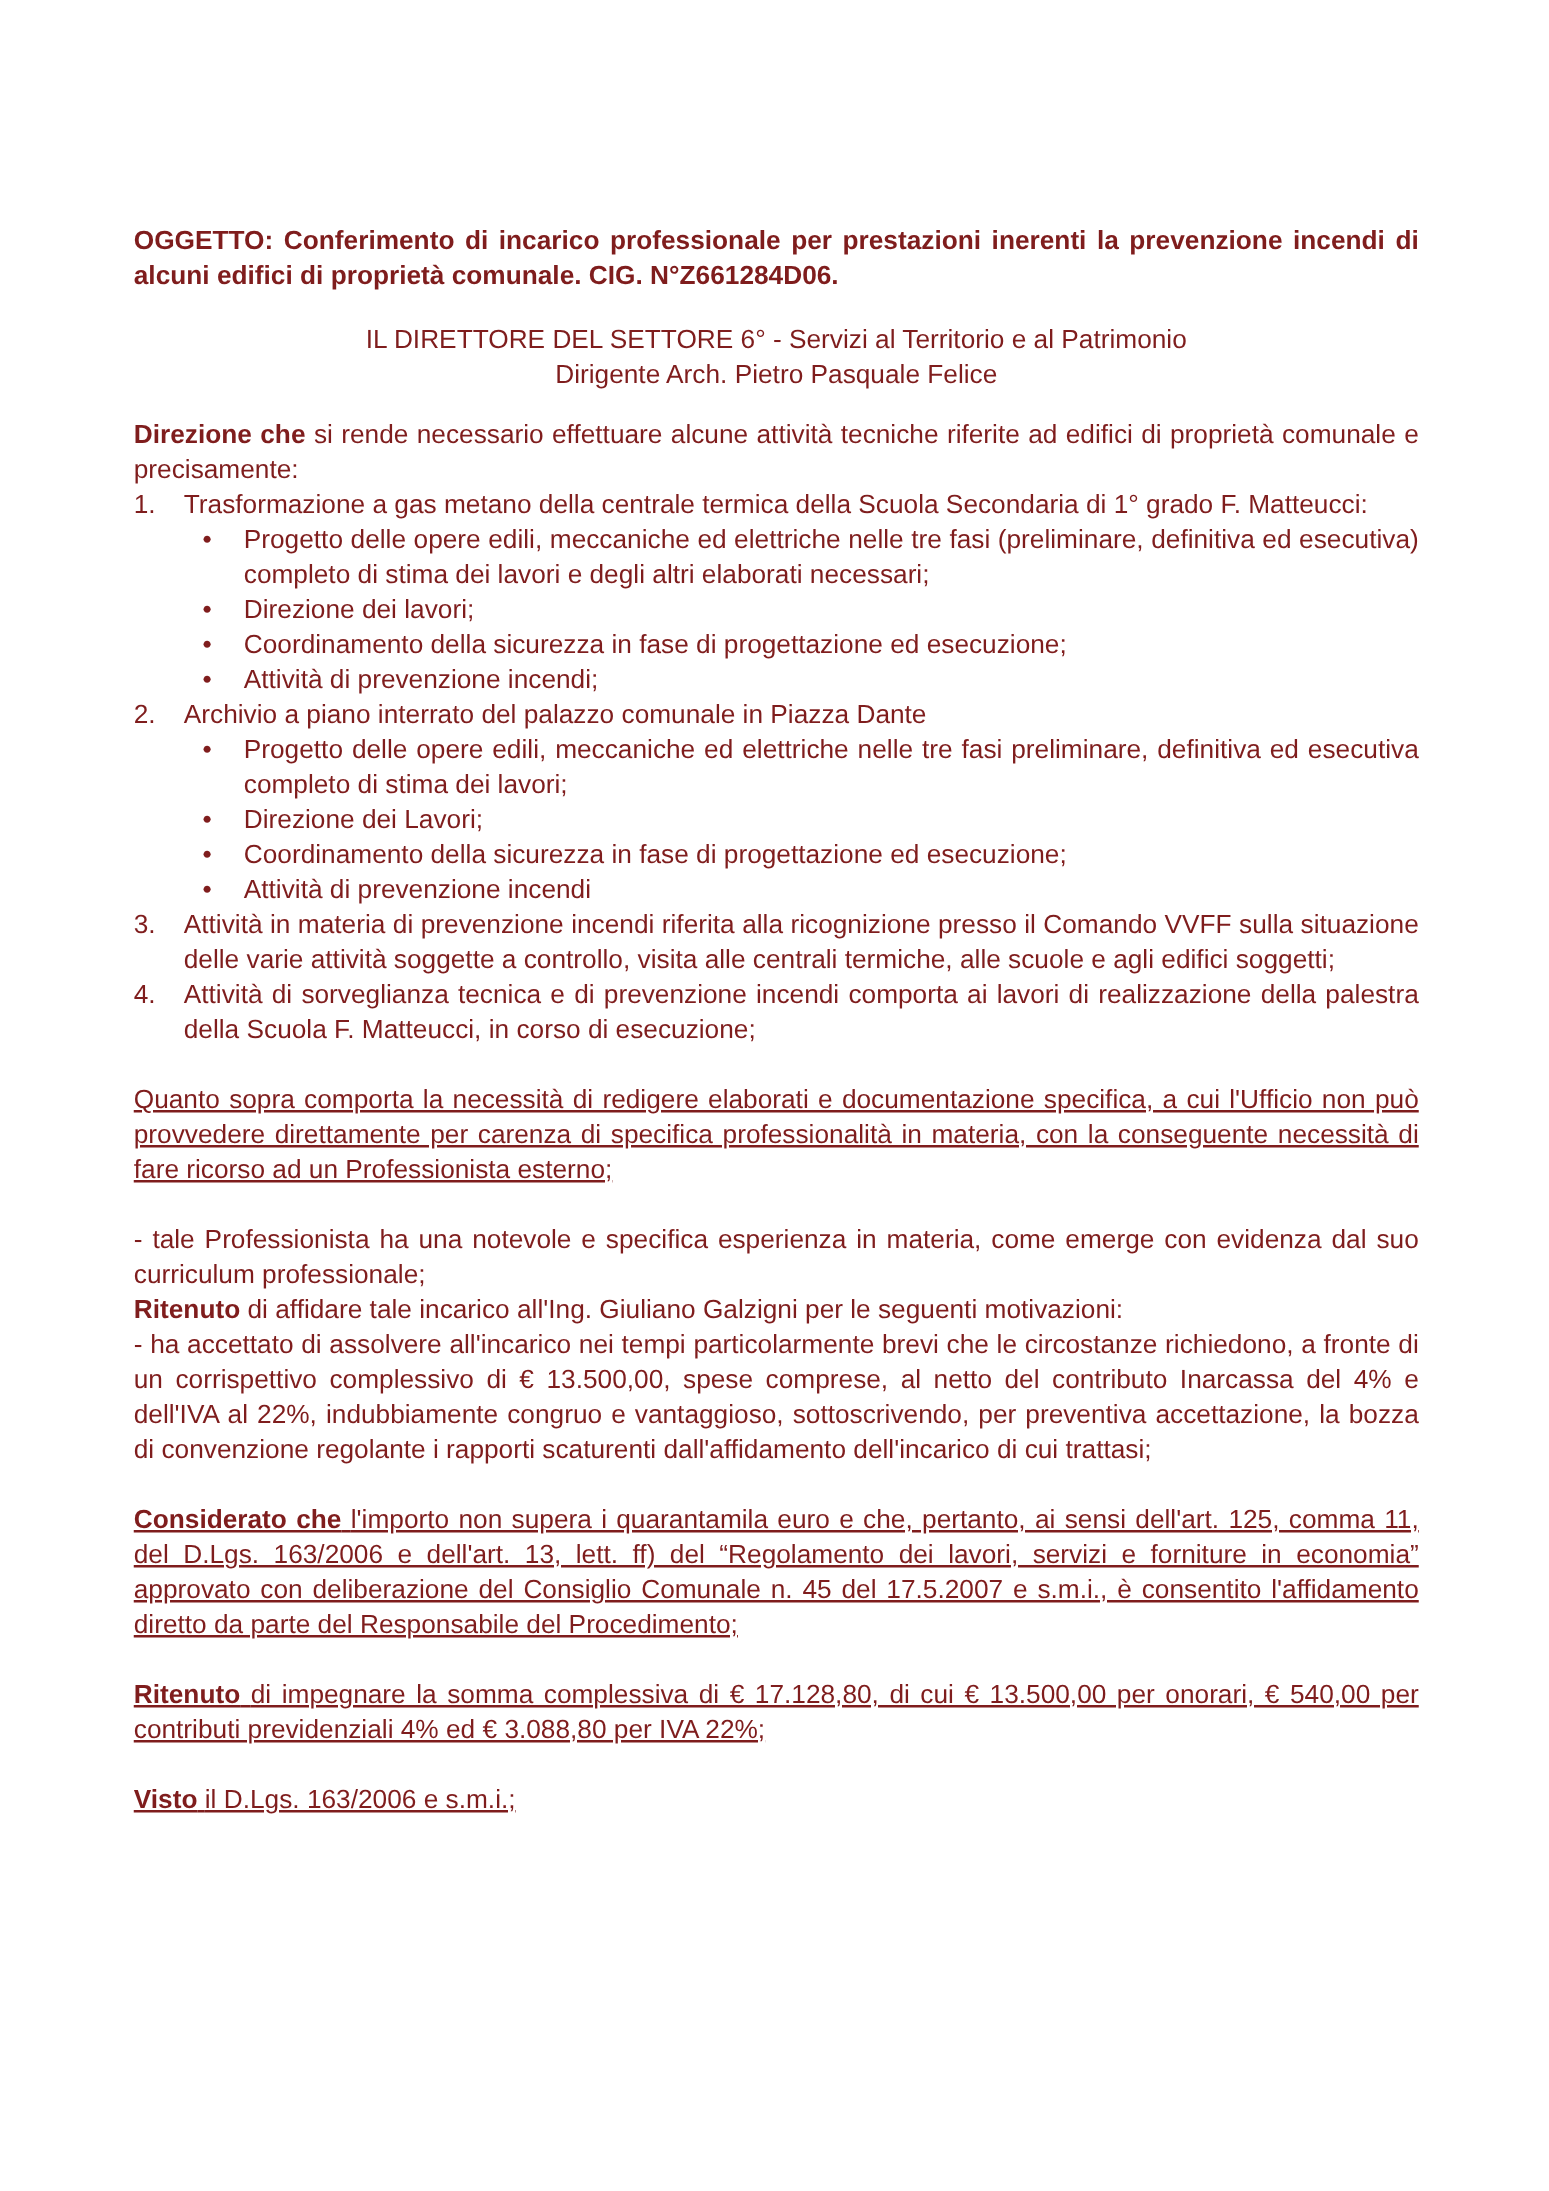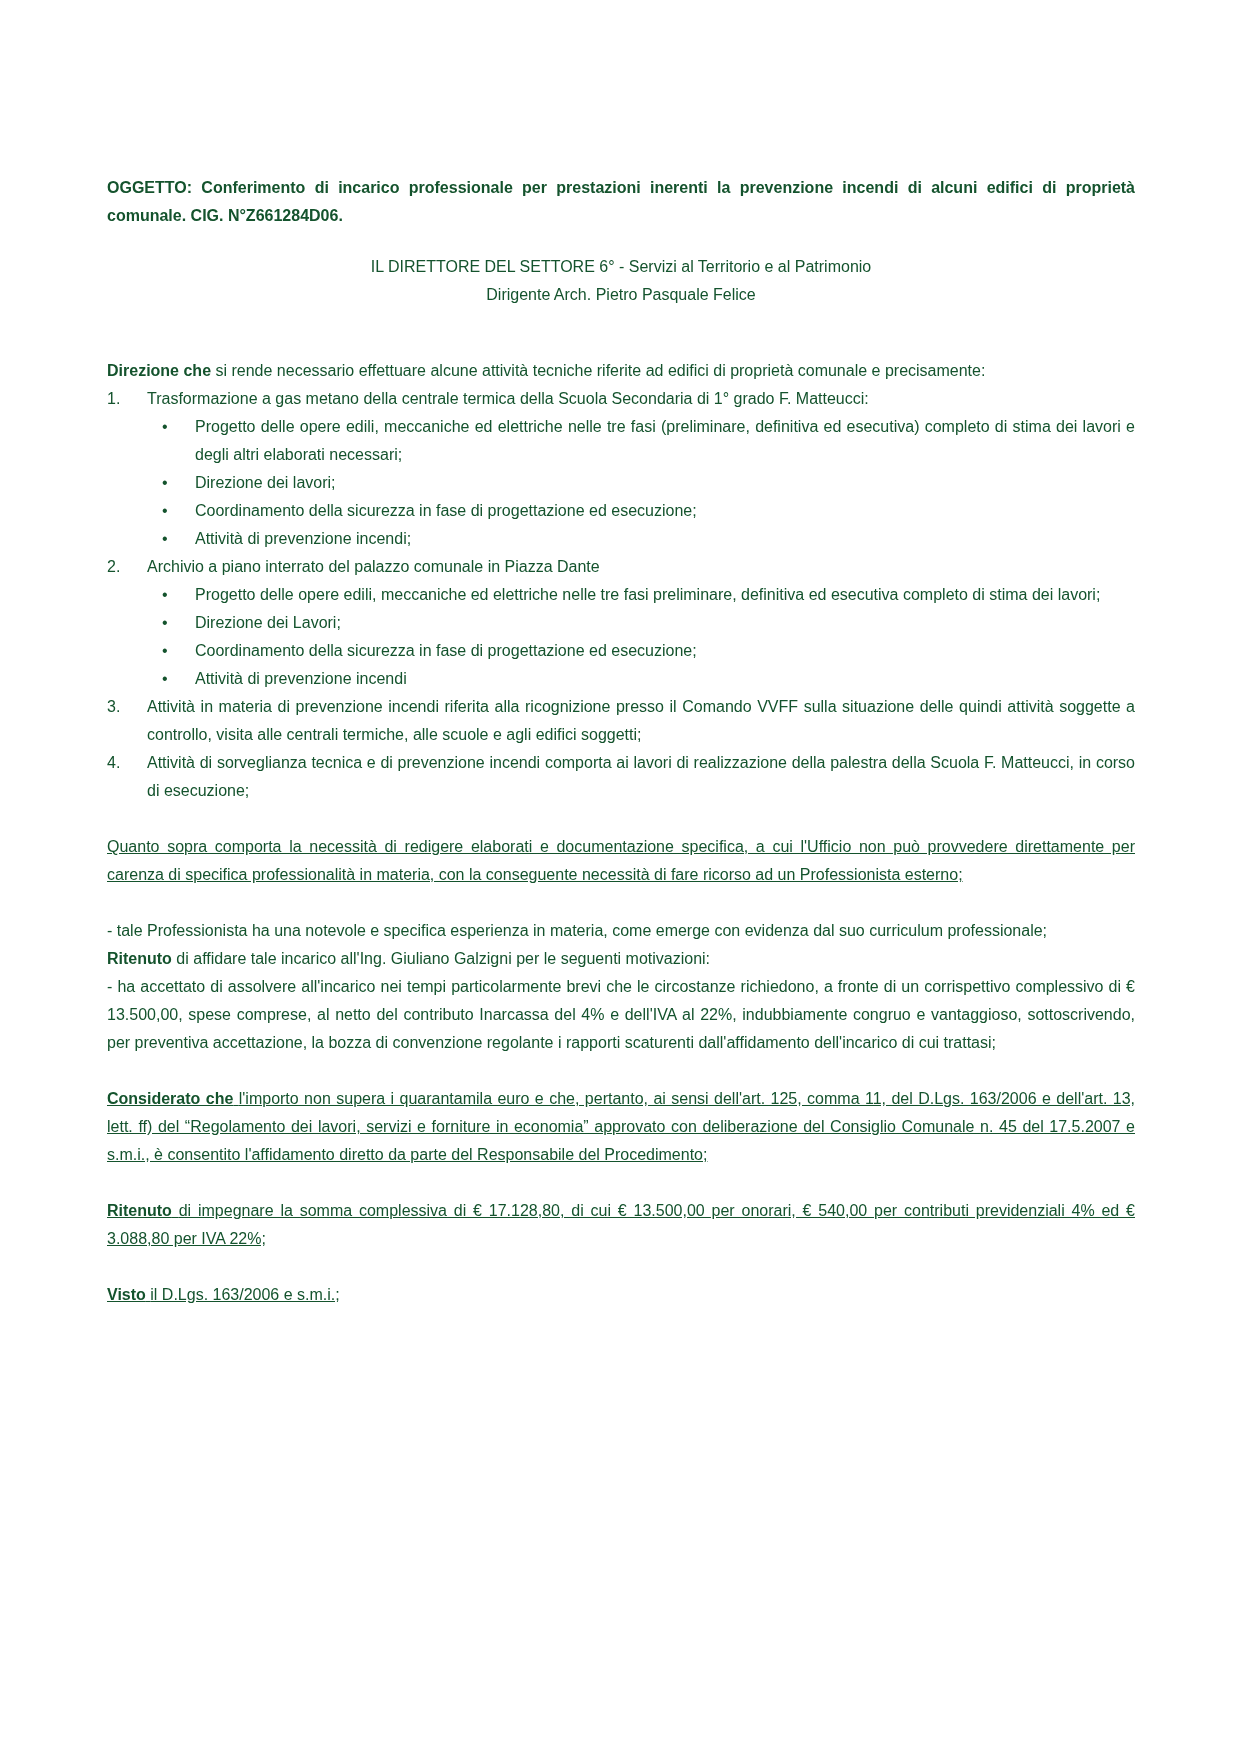--- a/index.html
+++ b/index.html
@@ -8,38 +8,38 @@
     background: #ffffff;
   }
   .page {
     position: relative;
     width: 1239px;
     height: 1753px;
     box-sizing: border-box;
     background: #ffffff;
     padding: 158px 104px 0 107px;
     font-family: "Liberation Sans", sans-serif;
-    font-size: 16px;
+    font-size: 21px;
     line-height: 28px;
-    color: #14532d;
+    color: #7f1d1d;
     overflow: hidden;
   }
   .block {
     margin: 0 0 28px 0;
     text-align: justify;
     text-decoration: underline;
   }
   .subject {
     font-weight: bold;
     margin-bottom: 23px;
     text-align: justify;
   }
   .center-block {
     text-align: center;
-    margin-bottom: 48px;
+    margin-bottom: 20px;
   }
   .lead {
     text-align: justify;
     margin: 0;
   }
   .lead b { font-weight: bold; }
   .olist {
     margin: 0 0 28px 0;
   }
   .oitem { display: flex; }
@@ -109,21 +109,21 @@
         <span class="btext">Coordinamento della sicurezza in fase di progettazione ed esecuzione;</span>
       </div>
       <div class="brow">
         <span class="bglyph">•</span>
         <span class="btext">Attività di prevenzione incendi</span>
       </div>
     </div>
 
     <div class="oitem">
       <span class="num">3.</span>
-      <span class="itext">Attività in materia di prevenzione incendi riferita alla ricognizione presso il Comando VVFF sulla situazione delle quindi attività soggette a controllo, visita alle centrali termiche, alle scuole e agli edifici soggetti;</span>
+      <span class="itext">Attività in materia di prevenzione incendi riferita alla ricognizione presso il Comando VVFF sulla situazione delle varie attività soggette a controllo, visita alle centrali termiche, alle scuole e agli edifici soggetti;</span>
     </div>
 
     <div class="oitem">
       <span class="num">4.</span>
       <span class="itext">Attività di sorveglianza tecnica e di prevenzione incendi comporta ai lavori di realizzazione della palestra della Scuola F. Matteucci, in corso di esecuzione;</span>
     </div>
 
   </div>
 
   <p class="block">Quanto sopra comporta la necessità di redigere elaborati e documentazione specifica, a cui l'Ufficio non può provvedere direttamente per carenza di specifica professionalità in materia, con la conseguente necessità di fare ricorso ad un Professionista esterno;</p>

